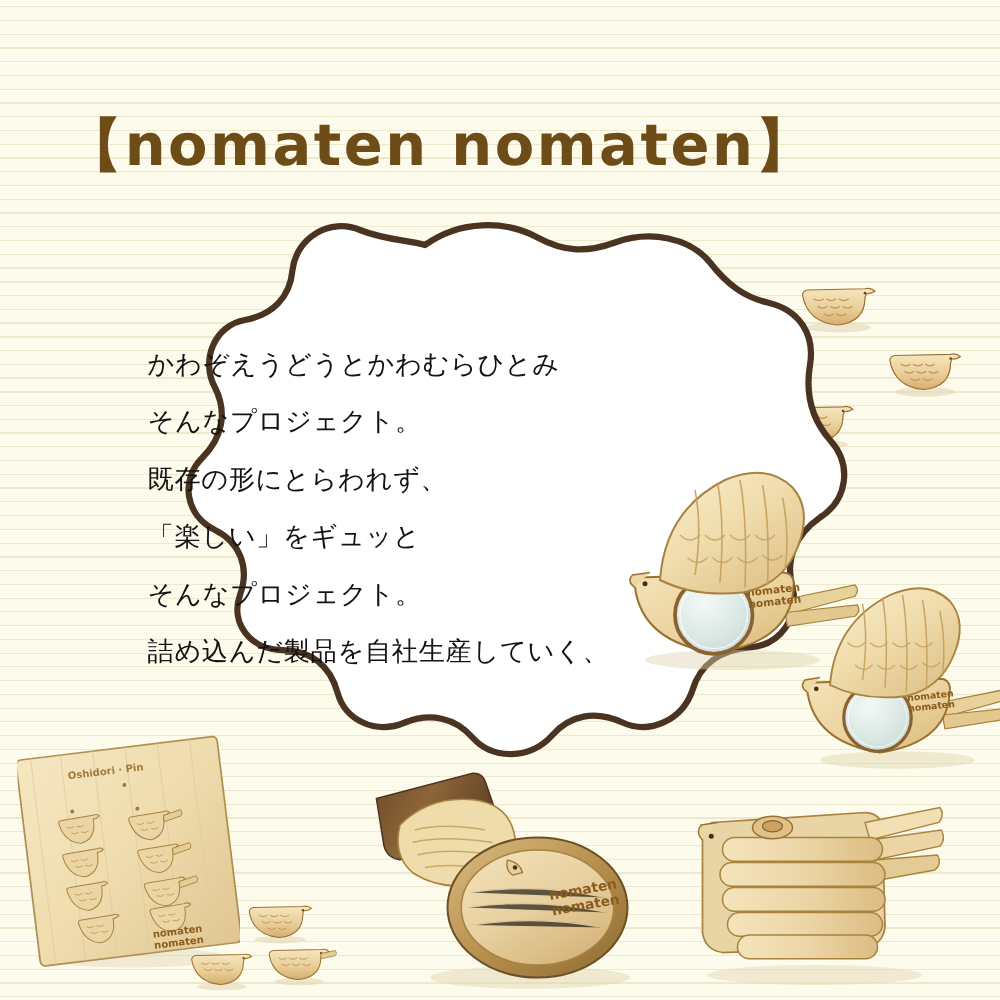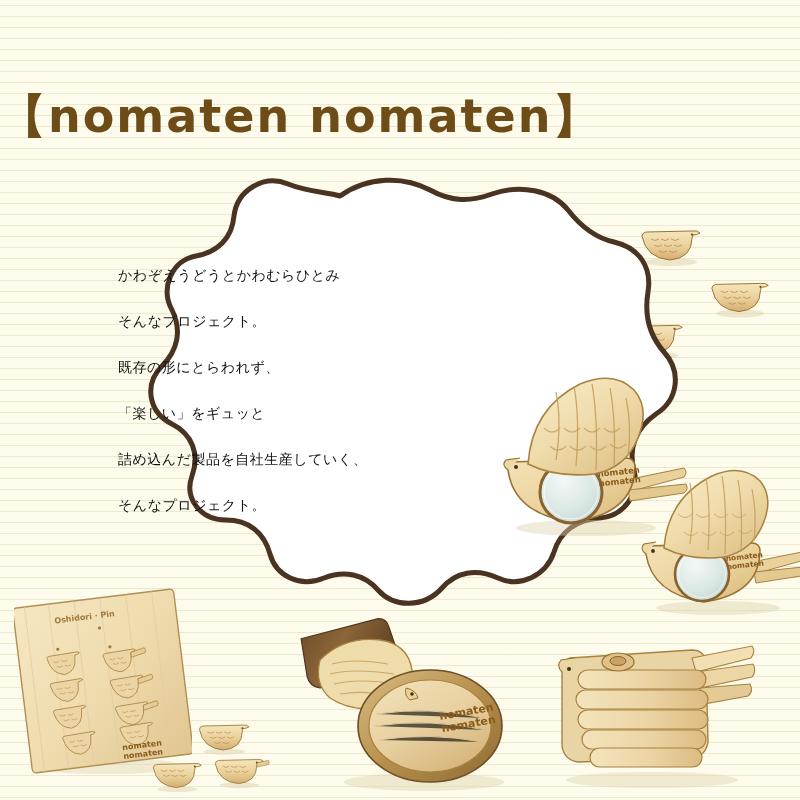--- a/index.html
+++ b/index.html
@@ -17,36 +17,36 @@
         rgba(228,222,190,0.00) 5px,
         rgba(225,218,181,0.55) 5px,
         rgba(225,218,181,0.55) 6px,
         rgba(228,222,190,0.00) 6px,
         rgba(228,222,190,0.00) 11px
       ),
       linear-gradient(#fdfbec,#fdfbec);
   }
   
   #title-wrap{
-    position:absolute;left:0;top:86px;width:704px;text-align:left;
+    position:absolute;left:0;top:86px;width:704px;text-align:center;
     z-index:40;
   }
   #title{
     display:inline-block;
     font-family:"DejaVu Sans",sans-serif;
     font-size:46px;font-weight:700;letter-spacing:2px;
     color:#6e4c18;white-space:nowrap;
   }
   
   #bubble-layer{position:absolute;left:0;top:0;width:800px;height:800px;z-index:30;}
   #bubble-layer svg{display:block;}
   #bubble-text{
-    position:absolute;left:118px;top:252px;width:430px;z-index:31;
+    position:absolute;left:118px;top:268px;width:430px;z-index:31;
     font-family:"DejaVu Sans",sans-serif;
-    font-size:14px;color:#121212;line-height:46px;letter-spacing:0.5px;
+    font-size:21px;color:#121212;line-height:46px;letter-spacing:0.5px;
     white-space:nowrap;
   }
   #bubble-text .ln{display:block;}
   
   #photos{position:absolute;left:0;top:0;width:800px;height:800px;z-index:20;}
   #photos-front{position:absolute;left:0;top:0;width:800px;height:800px;z-index:35;}
   .prod{position:absolute;}
 </style>
 </head>
 <body>
@@ -152,22 +152,22 @@
         C 308 192, 326 192, 340 196
         Z" fill="#ffffff" stroke="#4a3320" stroke-width="5" stroke-linejoin="round"></path>
     </svg>
   </div>
 
   <div id="bubble-text">
     <span class="ln">かわぞえうどうとかわむらひとみ</span>
     <span class="ln">そんなプロジェクト。</span>
     <span class="ln">既存の形にとらわれず、</span>
     <span class="ln">「楽しい」をギュッと</span>
+    <span class="ln">そんなプロジェクト。</span>
     <span class="ln">詰め込んだ製品を自社生産していく、</span>
-    <span class="ln">そんなプロジェクト。</span>
   </div>
 
   <div id="photos-front">
 
     <div class="prod" style="left:498px;top:372px;">
       <svg width="190" height="170" viewBox="0 0 190 170">
         <defs>
           <linearGradient id="bodyG" x1="0" y1="0" x2="1" y2="1">
             <stop offset="0" stop-color="#f4e2b8"></stop>
               <stop offset=".5" stop-color="#ecd4a0"></stop>

